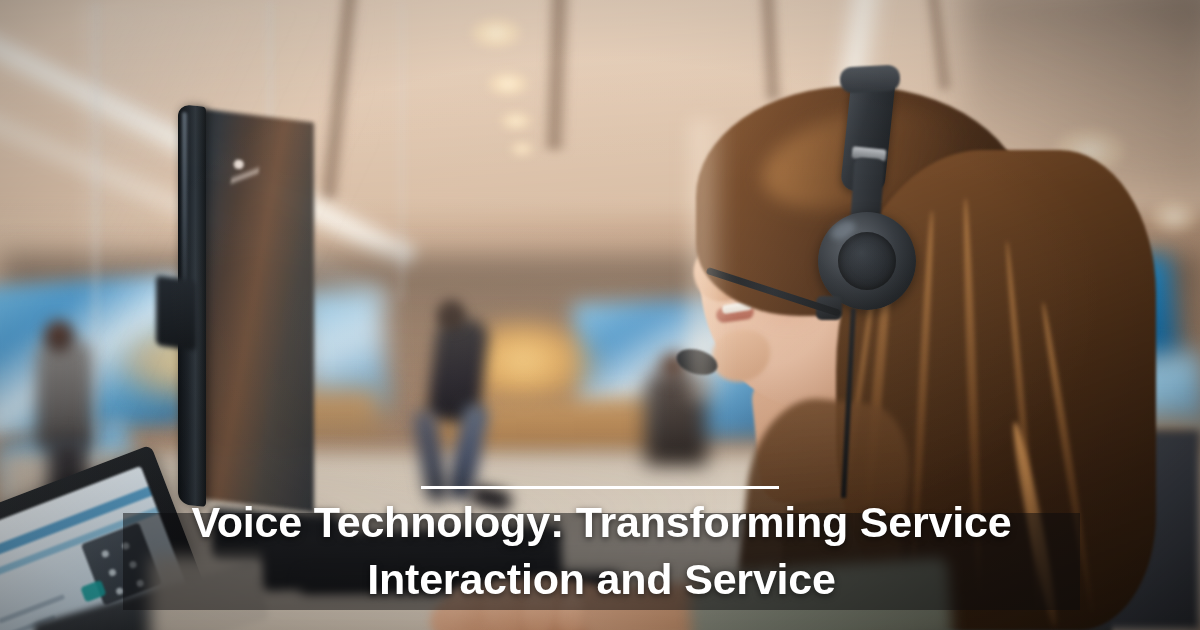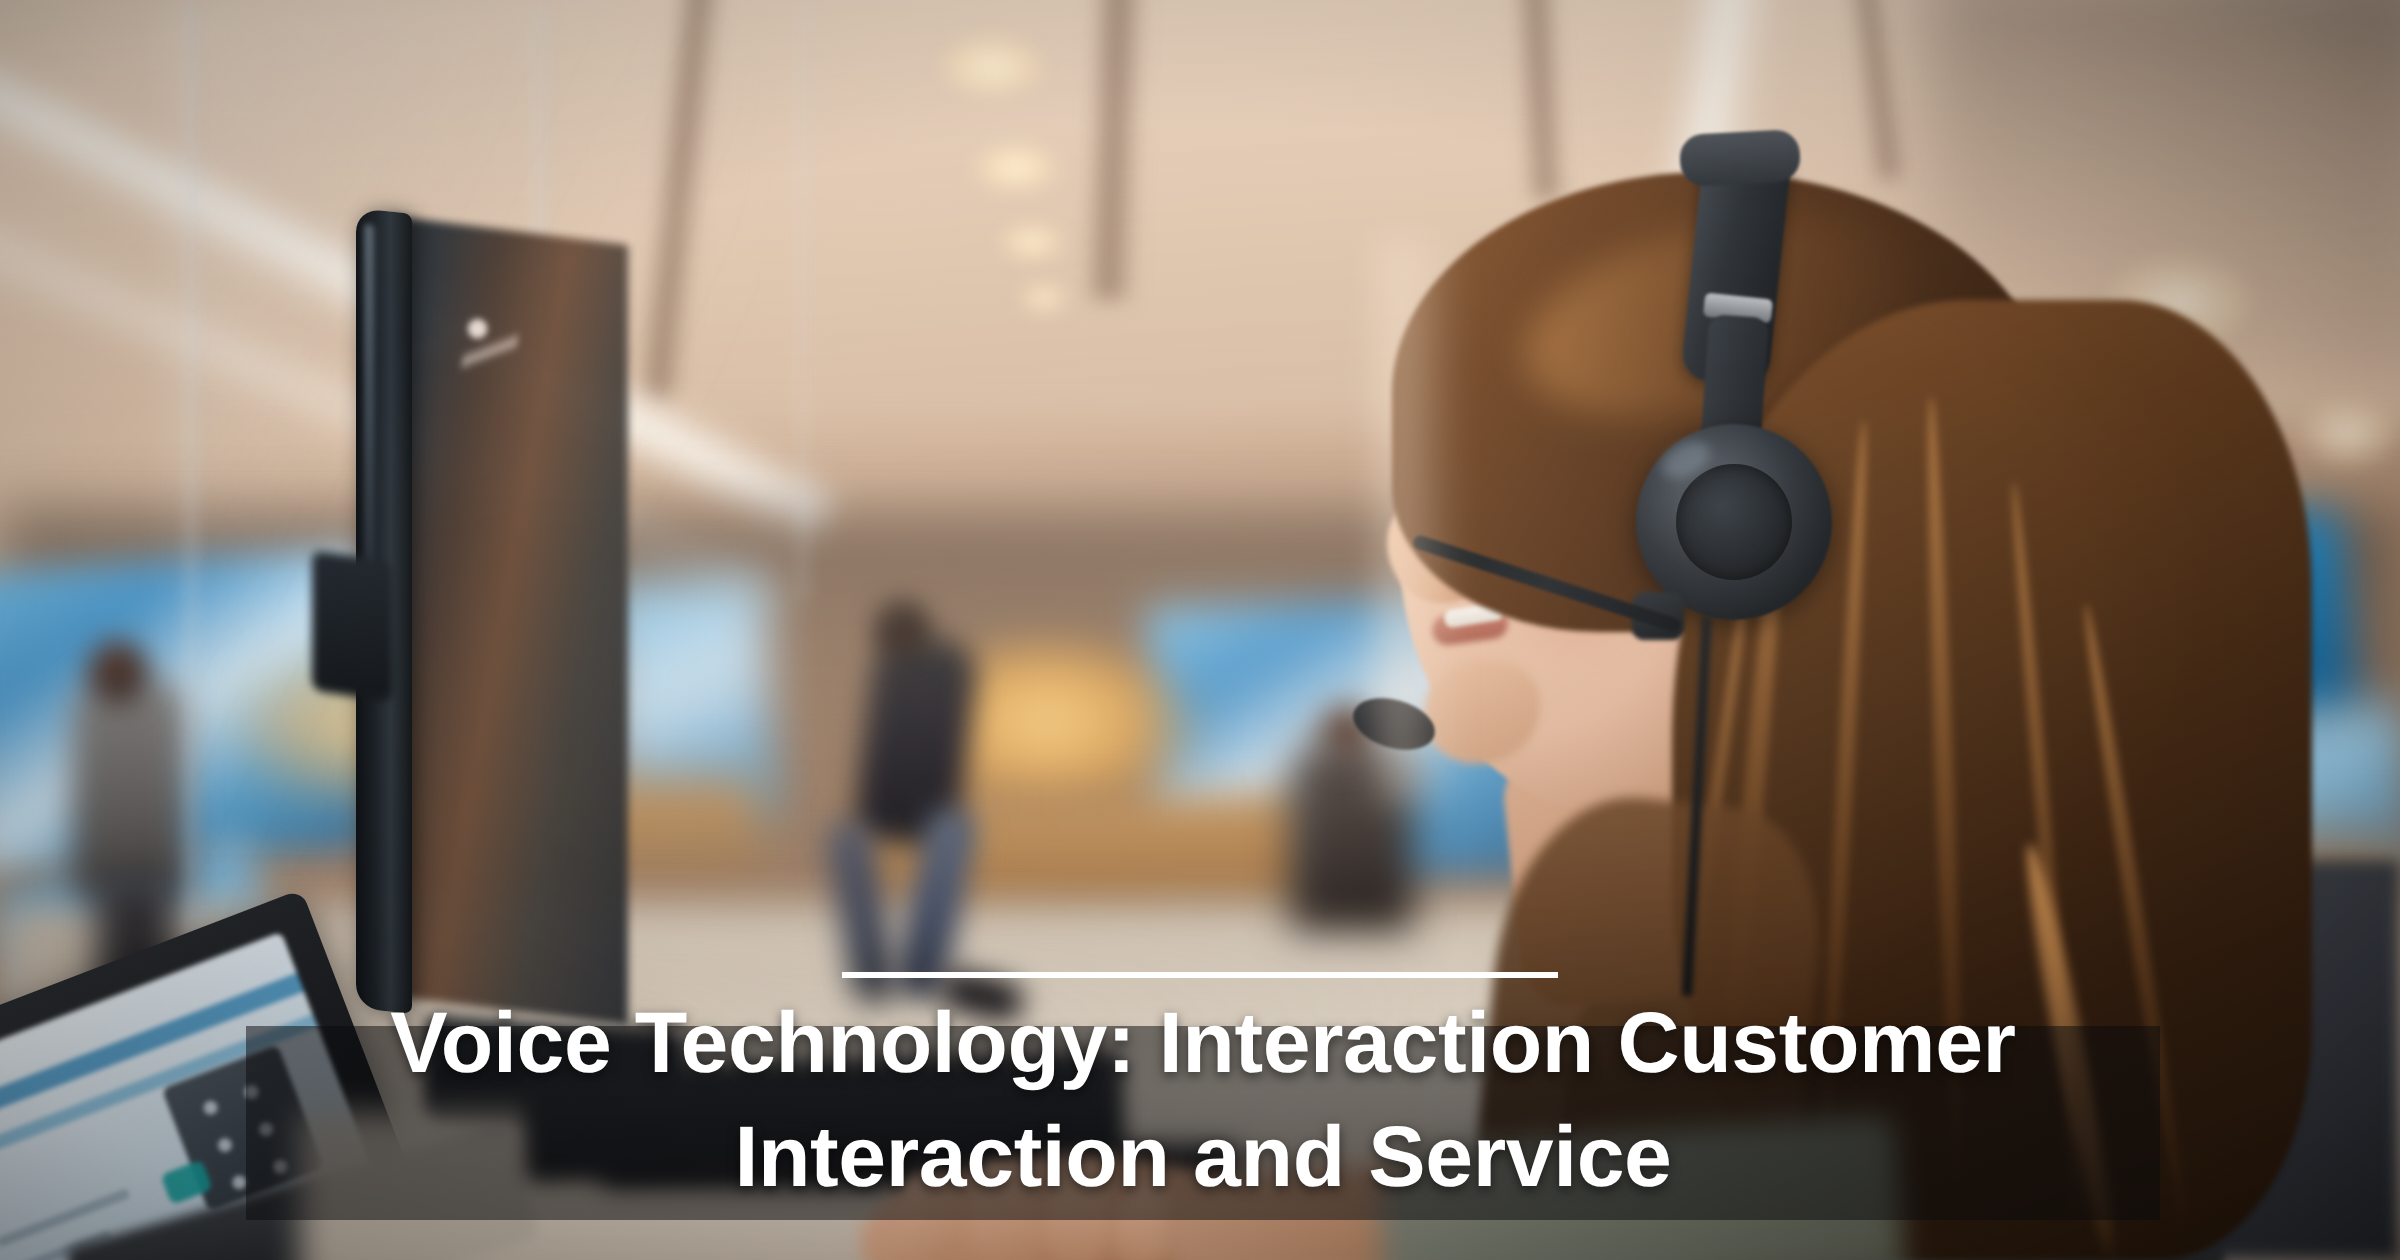--- a/index.html
+++ b/index.html
@@ -1077,15 +1077,15 @@
     <div class="finger f4"></div>
     <div class="wrist"></div>
     <div class="sleeve"></div>
 
     <div class="grade"></div>
     <div class="vignette"></div>
   </div>
 
   <div class="divider"></div>
   <div class="title-band"></div>
-  <div class="title-text">Voice Technology: Interaction Customer Interaction and Service</div>
+  <div class="title-text">Voice Technology: Transforming Service Interaction and Service</div>
 
 </div>
 
 </body></html>

